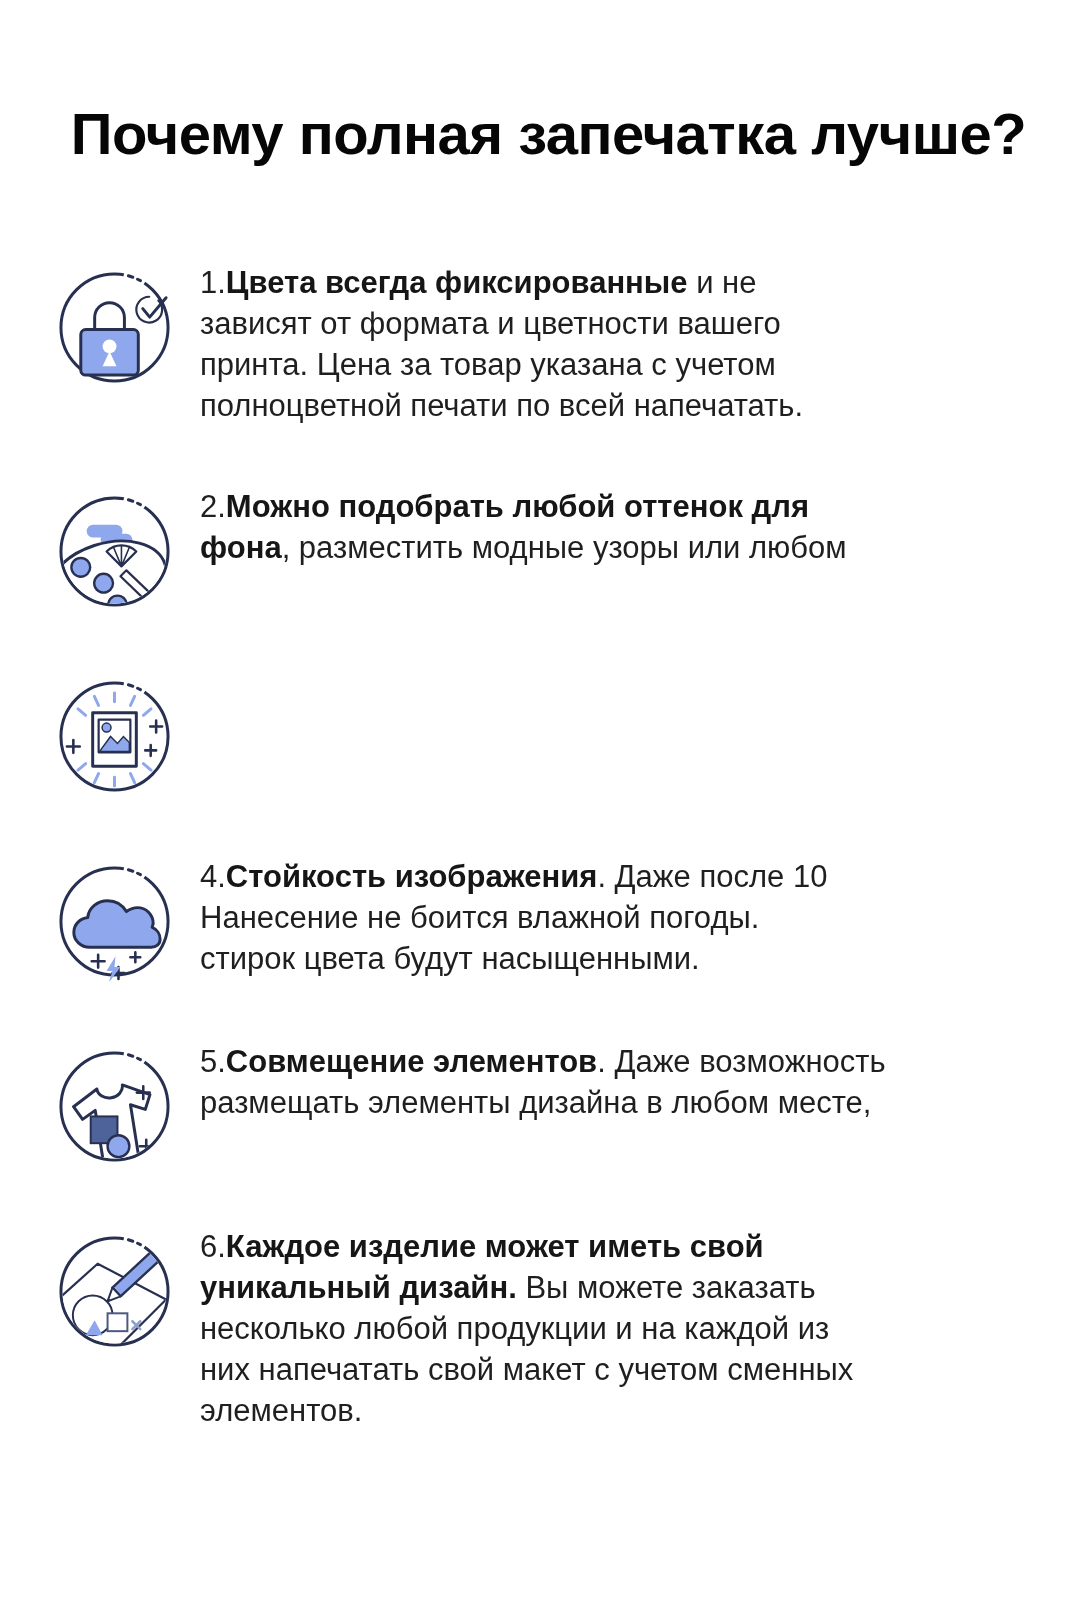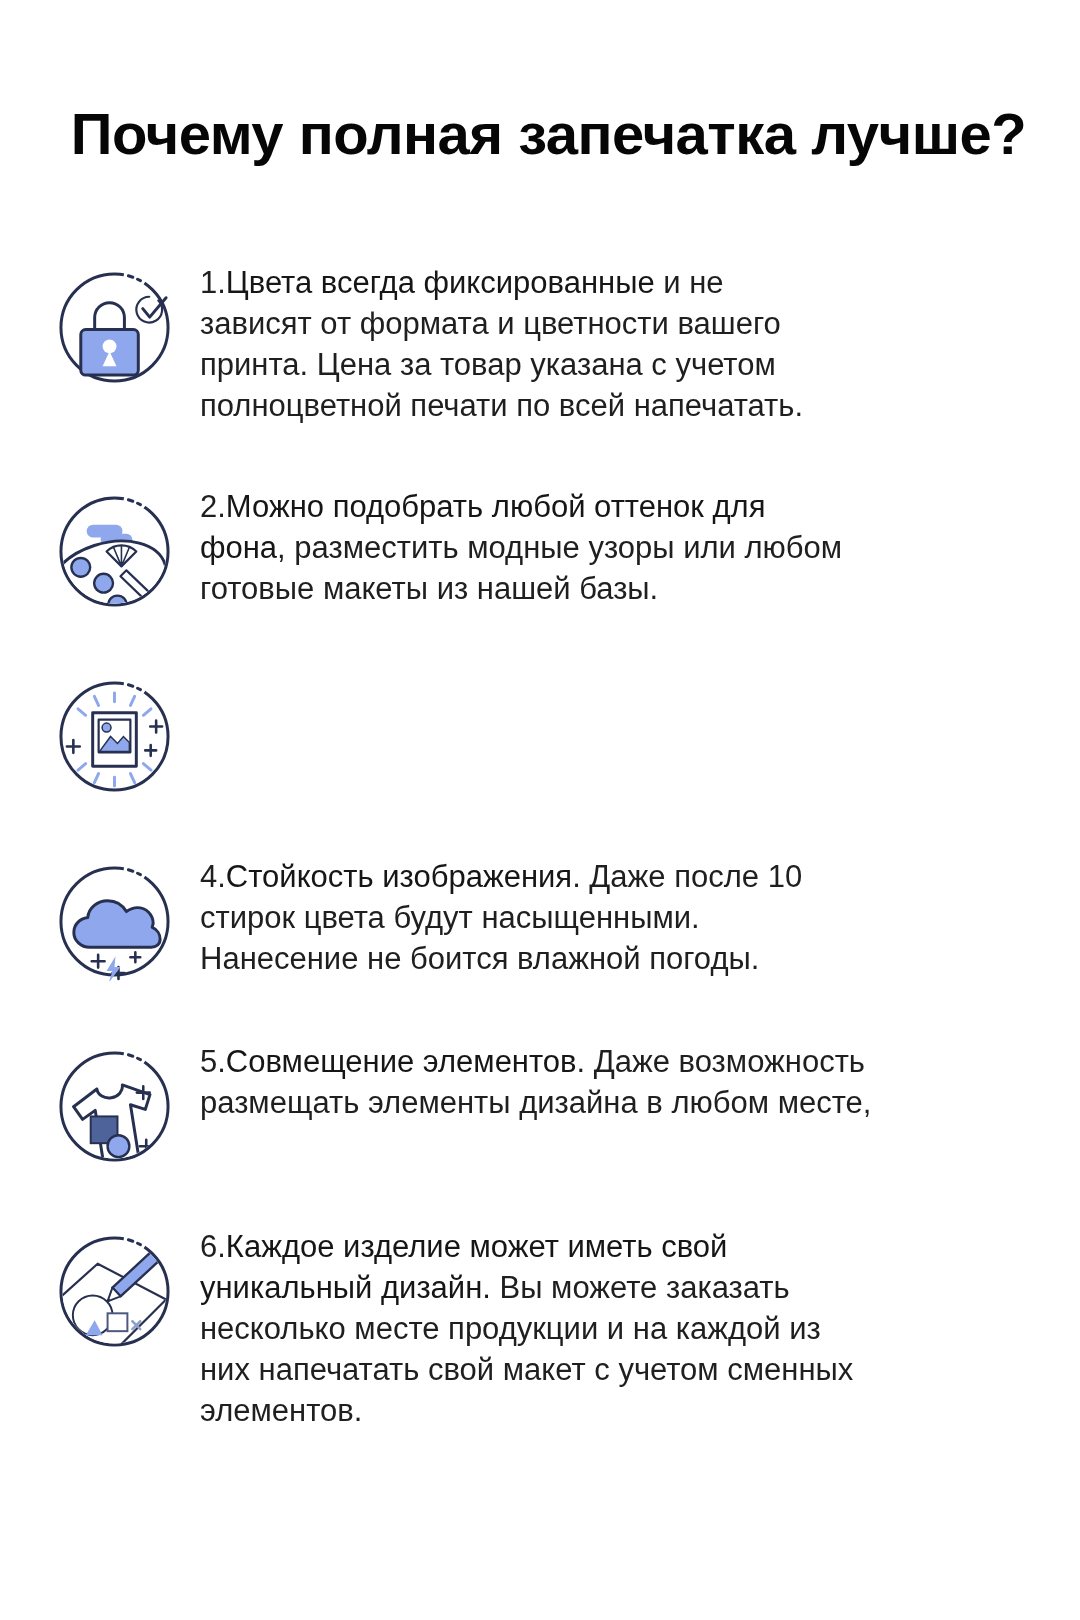--- a/index.html
+++ b/index.html
@@ -11,21 +11,21 @@
   .page{padding:104px 38px 0 55px;}
   .title{
     font-size:58px;line-height:60px;font-weight:700;color:#060606;
     text-align:center;margin:0 0 98px 0;letter-spacing:-0.5px;
   }
   .item{display:flex;align-items:flex-start;margin:0 0 60px 0;}
   .icon-wrap{width:119px;height:119px;flex:0 0 119px;margin:6px 26px 0 0;}
   .icon-wrap svg{display:block;width:119px;height:119px;}
   .text{font-size:31px;line-height:41px;color:#1f1f1f;}
   .line{white-space:nowrap;}
-  .line b{font-weight:400;color:#161616;}
+  .line b{font-weight:700;color:#161616;}
   
   .st{stroke:#273050;fill:none;stroke-width:3;stroke-linejoin:round;stroke-linecap:round;}
   .st2{stroke:#273050;fill:none;stroke-width:2.2;stroke-linejoin:round;stroke-linecap:round;}
   .fillb{fill:#8fa7ec;}
   .fillw{fill:#ffffff;}
   .gap{stroke:#ffffff;stroke-width:8;fill:none;stroke-linecap:butt;}
   .dash{stroke:#273050;stroke-width:3;fill:none;stroke-linecap:round;}
   .ray{stroke:#8fa7ec;stroke-width:3;stroke-linecap:round;}
   .plus{stroke:#273050;stroke-width:2.6;stroke-linecap:round;}
 </style>
@@ -80,21 +80,20 @@
           <circle cx="63" cy="114" r="9.5" class="fillb" stroke="#273050" stroke-width="2.4"></circle>
           <path d="M72,79 L97,103 L91,109 L66,85 Z" class="st2 fillw"></path>
           <path d="M67,75 L52,60 A21.2,21.2 0 0 1 82,60 Z" class="st2 fillw"></path>
           <path d="M67,75 L58.9,55.4 M67,75 L67,53.8 M67,75 L75.1,55.4" stroke="#273050" stroke-width="1.6"></path>
         </g>
       </svg>
     </div>
     <div class="text">
       <div class="line"><span>2.</span><b>Можно подобрать любой оттенок для</b></div>
       <div class="line"><b>фона</b><span>, разместить модные узоры или любом</span></div>
-      <div class="line"><span>готовые макеты из нашей базы.</span></div>
     </div>
   </div>
 
   <div class="item">
     <div class="icon-wrap">
       <svg viewBox="0 0 120 120">
         <circle cx="60" cy="60" r="54" class="st"></circle>
         <path d="M69.4,6.8 A54,54 0 0 1 90.2,15.2" class="gap"></path>
         <path d="M74,7.8 L78.5,9.3" class="dash"></path>
         <path d="M83.2,11.3 L86.2,12.8" class="dash"></path>
@@ -120,22 +119,22 @@
         <path d="M83.2,11.3 L86.2,12.8" class="dash"></path>
         <path d="M35,86 C26,86 19,79 19,71 C19,63 25,57 33,56 C34,46 43,39 53,39 C61,39 68,43 72,50 C75,48 79,46 83,46 C92,46 99,53 99,62 L98,66 C103,68 106,73 106,78 C106,83 102,86 97,86 Z" class="fillb" stroke="#273050" stroke-width="3" stroke-linejoin="round"></path>
         <path d="M37,100 h13 M43.5,93.5 v13" class="plus"></path>
         <path d="M76,96 h10 M81,91 v10" class="plus"></path>
         <path d="M58,112 h12 M64,106 v12" class="plus"></path>
         <path d="M61,95 L52,110 L58,110 L54,122 L66,106 L60,106 Z" class="fillb"></path>
       </svg>
     </div>
     <div class="text">
       <div class="line"><span>4.</span><b>Стойкость изображения</b><span>. Даже после 10</span></div>
+      <div class="line"><span>Нанесение не боится влажной погоды.</span></div>
       <div class="line"><span>стирок цвета будут насыщенными.</span></div>
-      <div class="line"><span>Нанесение не боится влажной погоды.</span></div>
     </div>
   </div>
 
   <div class="item">
     <div class="icon-wrap">
       <svg viewBox="0 0 120 120">
         <defs>
             <clipPath id="c5">
               <circle cx="60" cy="60" r="52.4"></circle>
             </clipPath>
@@ -181,19 +180,19 @@
           <path d="M78,90 L86,98 M86,90 L78,98" stroke="#8da0c8" stroke-width="2.5" stroke-linecap="round"></path>
           <path d="M103.9,13.6 L112.1,22.4 L66.1,64.9 L57.9,56.1 Z" class="fillb" stroke="#273050" stroke-width="2.4" stroke-linejoin="round"></path>
           <path d="M57.9,56.1 L66.1,64.9 L53,70 Z" class="fillw" stroke="#273050" stroke-width="2" stroke-linejoin="round"></path>
           <circle cx="54" cy="68.8" r="1.6" fill="#273050"></circle>
         </g>
       </svg>
     </div>
     <div class="text">
       <div class="line"><span>6.</span><b>Каждое изделие может иметь свой</b></div>
       <div class="line"><b>уникальный дизайн.</b><span> Вы можете заказать</span></div>
-      <div class="line"><span>несколько месте продукции и на каждой из</span></div>
+      <div class="line"><span>несколько любой продукции и на каждой из</span></div>
       <div class="line"><span>них напечатать свой макет с учетом сменных</span></div>
       <div class="line"><span>элементов.</span></div>
     </div>
   </div>
 
 </div>
 
 </body></html>

